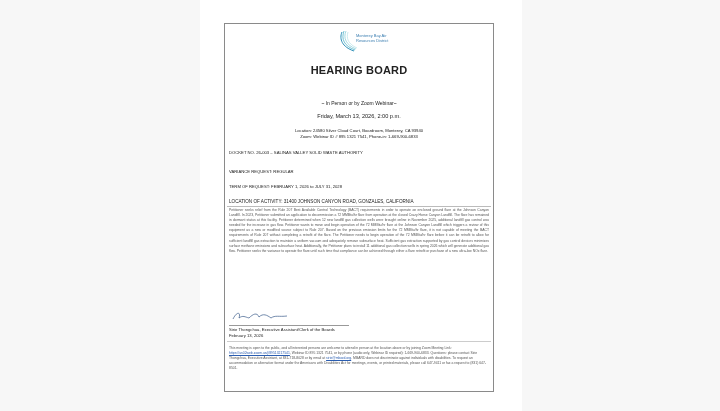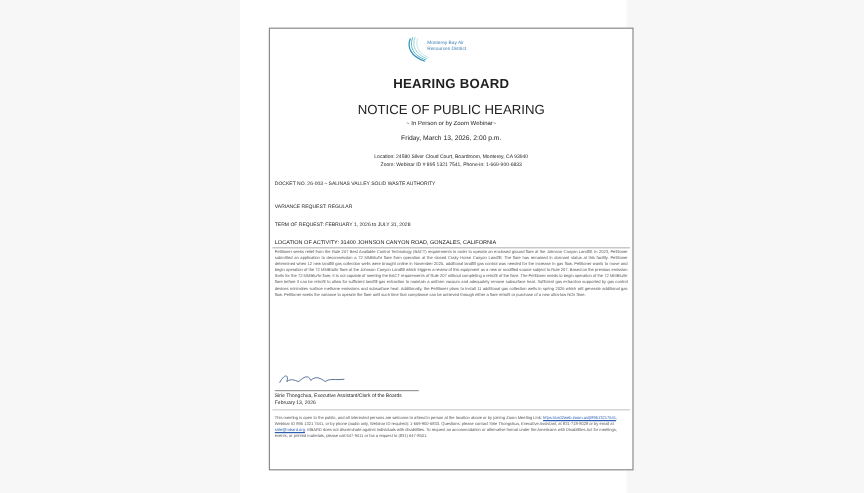--- a/index.html
+++ b/index.html
@@ -1,19 +1,19 @@
 <!DOCTYPE html>
 <html><head>
 <meta charset="utf-8">
 <style>
   html, body { margin:0; padding:0; }
   body { width:720px; height:411px; background:#f7f7f7; position:relative; overflow:hidden;
          font-family:"Liberation Sans", sans-serif; color:#222; }
   .strip { position:absolute; left:200px; top:0; width:322px; height:411px; background:#ffffff; }
-  .page { position:absolute; left:224px; top:23px; width:304px; height:369px; border:1.5px solid #8a8a8a;
+  .page { position:absolute; left:224px; top:23px; width:270px; height:369px; border:1.5px solid #8a8a8a;
           background:#fff; box-sizing:border-box; padding:14px 4px; }
   .logo { position:absolute; left:113px; top:6px; width:60px; height:22px; }
   .logo-text { position:absolute; left:18px; top:3px; font-size:4px; line-height:5px; color:#3a7db0; }
   .c { text-align:center; }
   .hb { position:absolute; left:0; right:0; top:40px; font-size:11px; font-weight:bold; letter-spacing:0.2px; }
   .nt { position:absolute; left:0; right:0; top:62px; font-size:11px; }
   .sub { position:absolute; left:0; right:0; top:76px; font-size:5px; }
   .date { position:absolute; left:0; right:0; top:89px; font-size:5.6px; }
   .loc { position:absolute; left:0; right:0; top:104px; font-size:4.2px; line-height:6px; }
   .line { position:absolute; left:4px; font-size:4.2px; white-space:nowrap; }
@@ -40,21 +40,20 @@
       <path d="M8 1 C5 8, 8 15, 18 19" stroke="#7fc8d4" stroke-width="0.7" fill="none"></path>
       <path d="M10 2 C8 8, 10 14, 19 18" stroke="#a8dbe2" stroke-width="0.6" fill="none"></path>
     </svg>
     <div class="logo-text">
       <div>Monterey Bay Air</div>
       <div>Resources District</div>
     </div>
   </div>
 
   <div class="hb c">HEARING BOARD</div>
-  <div class="nt c">NOTICE OF PUBLIC HEARING</div>
   <div class="sub c">~ In Person or by Zoom Webinar~</div>
   <div class="date c">Friday, March 13, 2026, 2:00 p.m.</div>
   <div class="loc c">
     <div>Location:   24580 Silver Cloud Court, Boardroom, Monterey, CA 93940</div>
     <div>Zoom: Webinar ID # 895 1321 7541, Phone-in: 1-669-900-6833</div>
   </div>
 
   <div class="line" style="top:126px">DOCKET NO. 26-003 – SALINAS VALLEY SOLID WASTE AUTHORITY</div>
   <div class="line" style="top:145px">VARIANCE REQUEST: REGULAR</div>
   <div class="line" style="top:160px">TERM OF REQUEST: FEBRUARY 1, 2026 to JULY 31, 2028</div>

